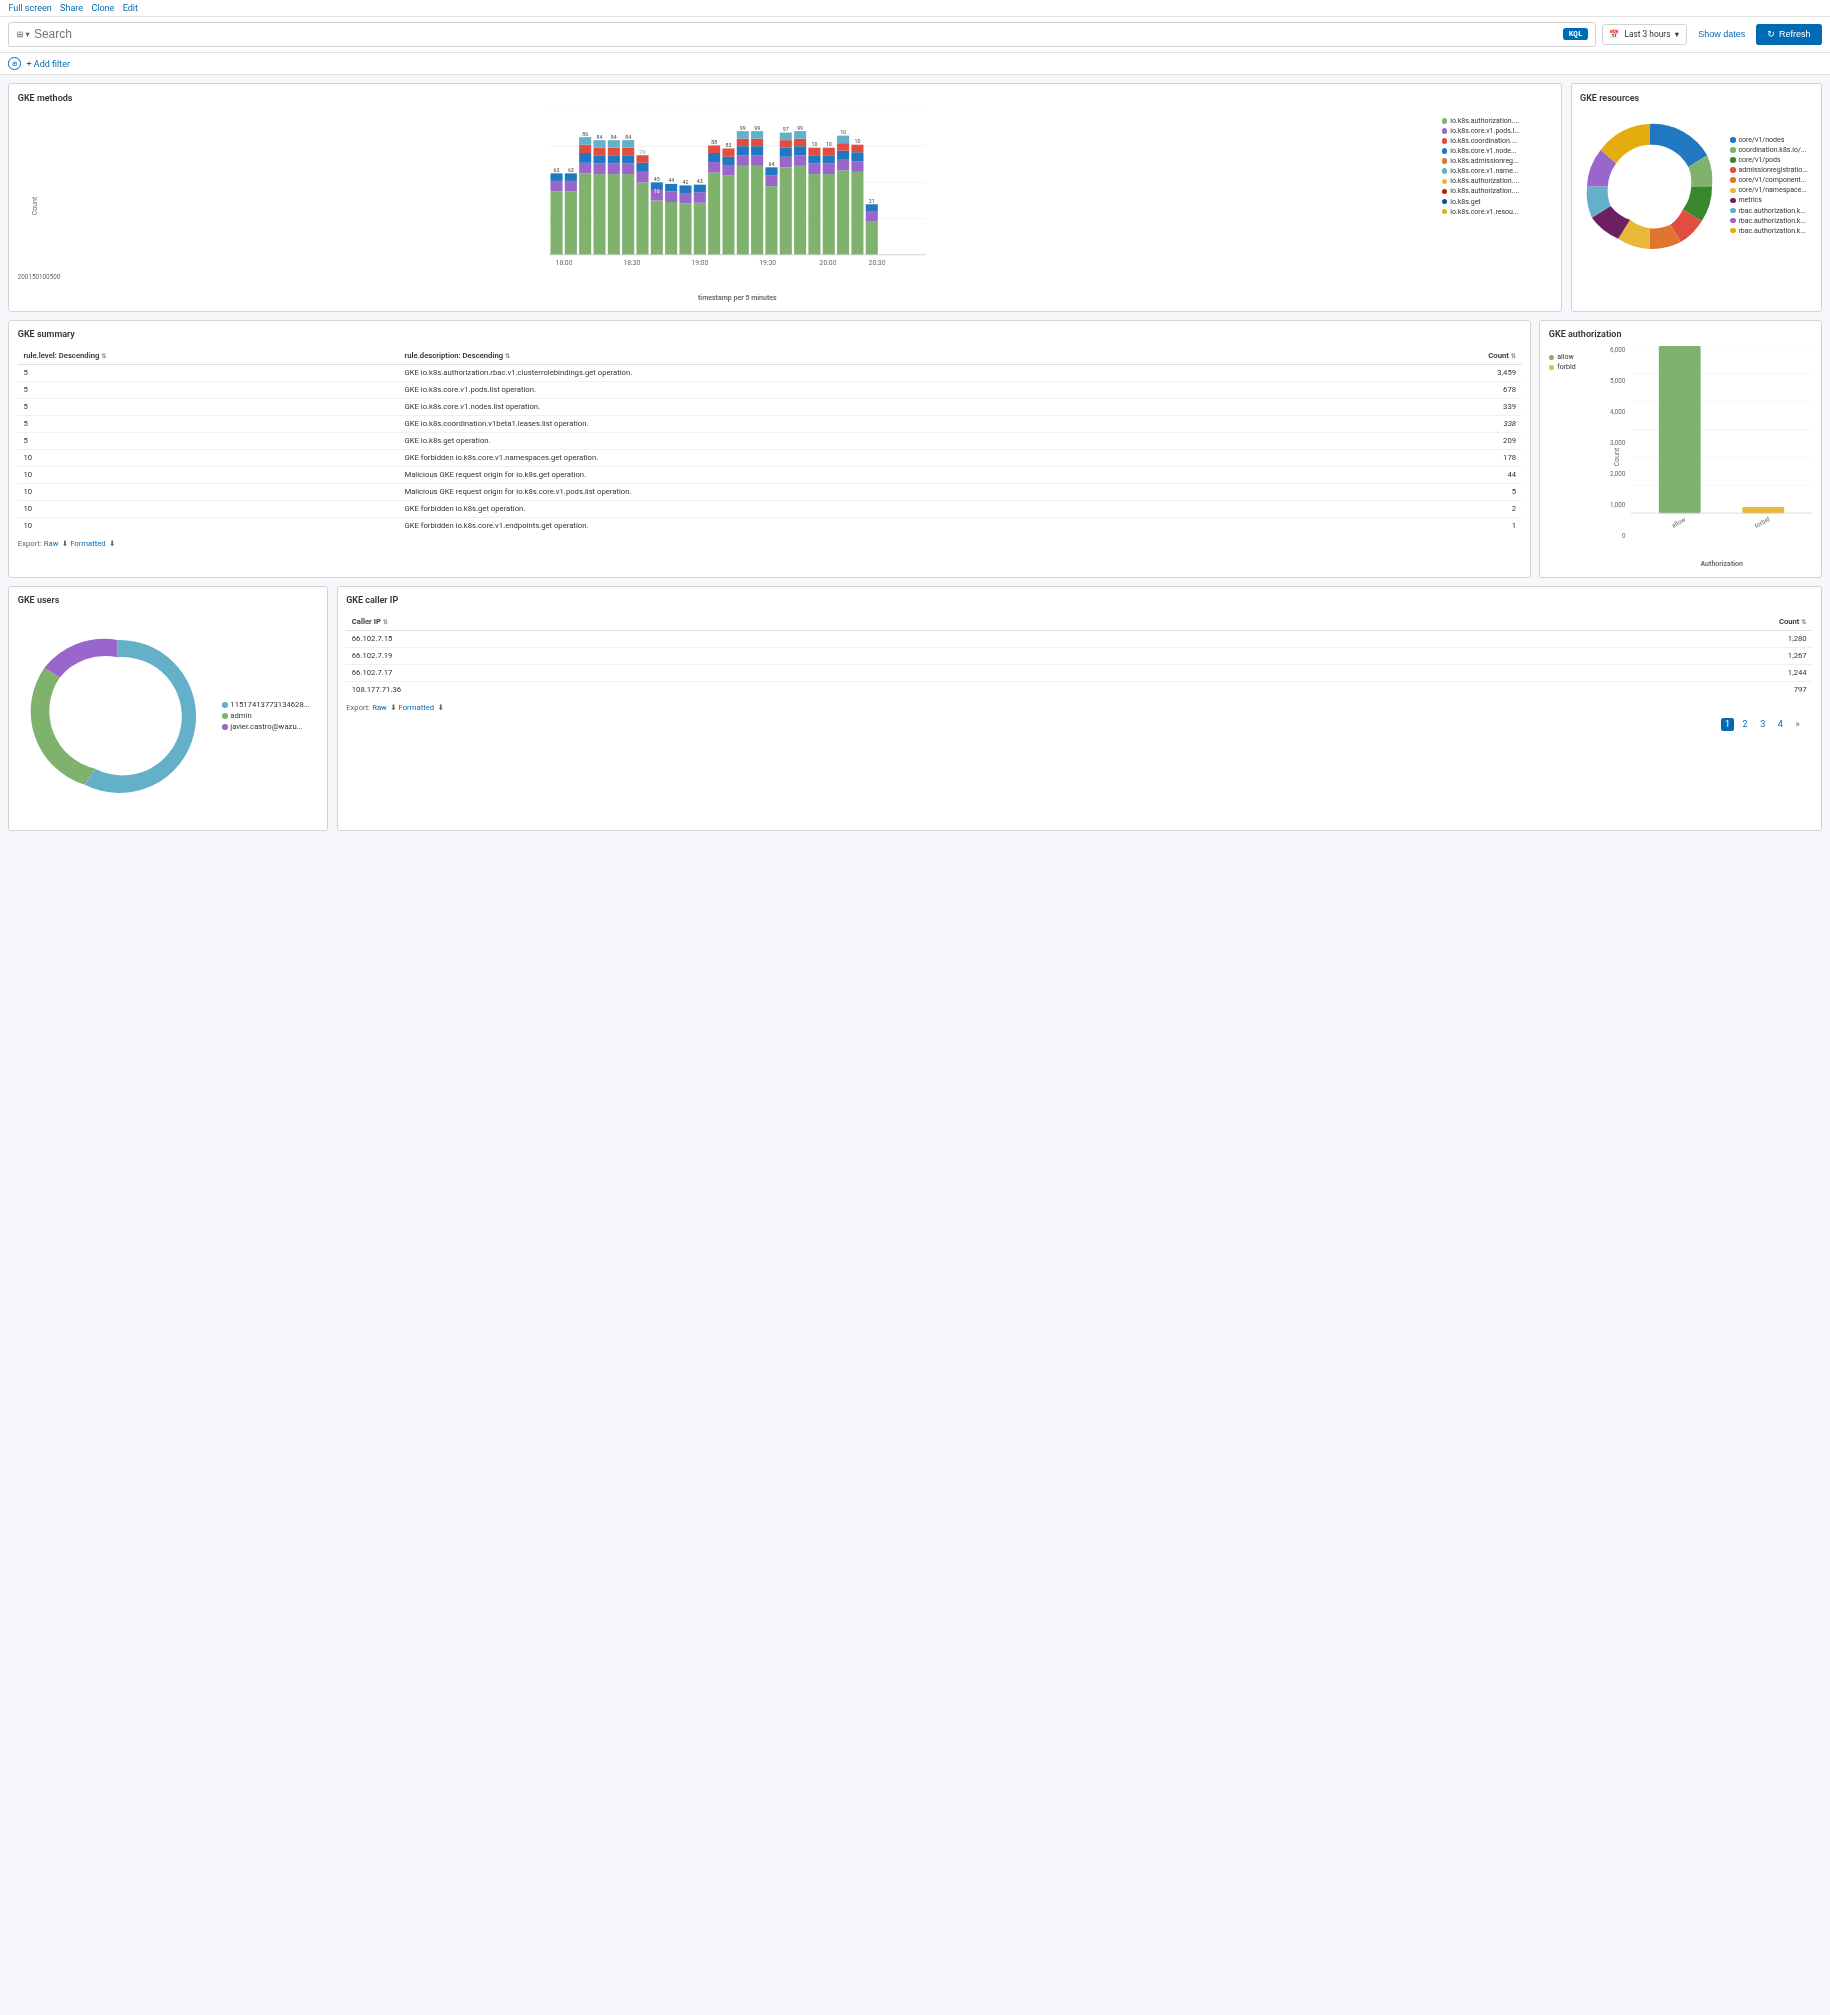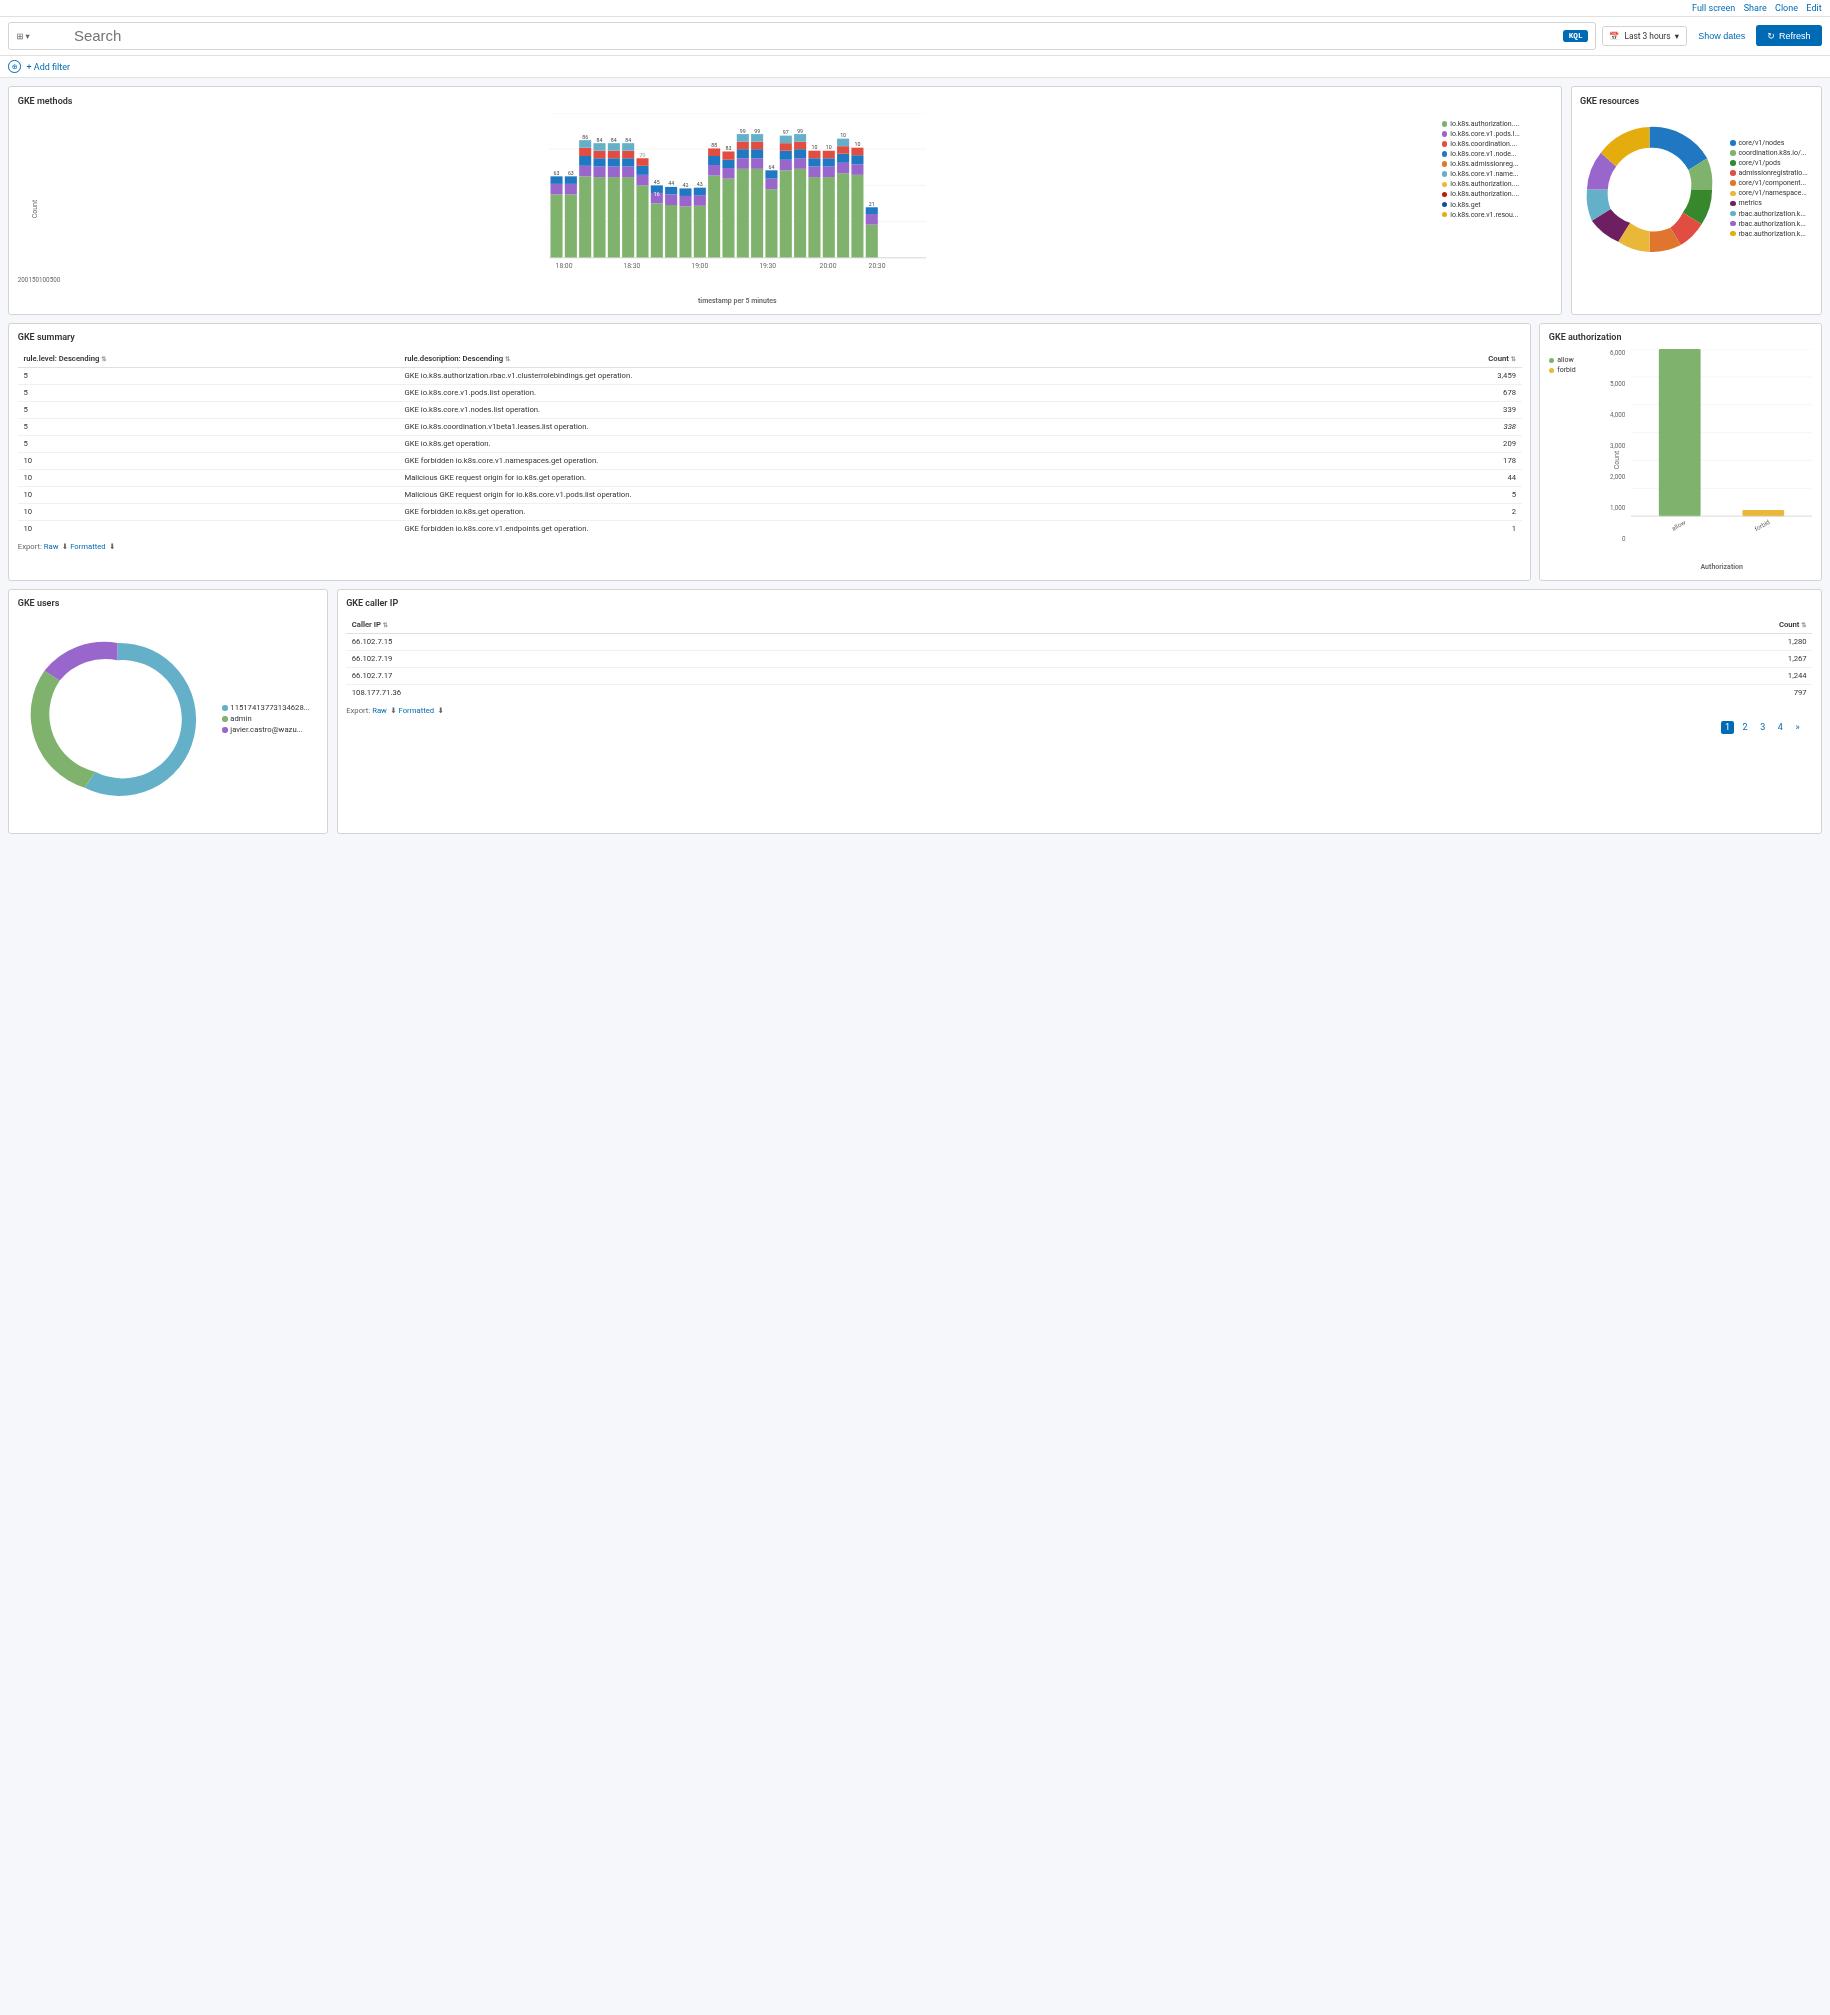--- a/index.html
+++ b/index.html
@@ -1,23 +1,23 @@
 <!DOCTYPE html>
 <html style="font-size:11px"><head>
   <meta charset="utf-8">
   <style>
     * { box-sizing: border-box; margin: 0; padding: 0; }
     body { font-family: -apple-system, BlinkMacSystemFont, 'Segoe UI', Roboto, sans-serif; font-size: 8.4px; background: #f5f7fa; color: #333; }
     
-    .top-bar { display: flex; align-items: center; padding: 2.8px 8.4px; gap: 8.4px; background: #fff; border-bottom: 0.7px solid #e0e0e0; font-size: 9px; justify-content: flex-end; }
+    .top-bar { display: flex; align-items: center; padding: 2.8px 8.4px; gap: 8.4px; background: #fff; border-bottom: 0.7px solid #e0e0e0; font-size: 9px; }
     .top-bar a { color: #006bb4; text-decoration: none; }
     
     .toolbar { display: flex; align-items: center; padding: 5.6px 8.4px; background: #fff; border-bottom: 0.7px solid #e0e0e0; gap: 5.6px; }
     .search-box { display: flex; align-items: center; flex: 1; border: 0.7px solid #d3d3d3; border-radius: 2.8px; padding: 4.2px 7px; background: #fff; }
-    .search-box input { border: none; outline: none; flex: 1; font-size: 15px; margin-left: 40px; }
+    .search-box input { border: none; outline: none; flex: 1; font-size: 12px; }
     .kql-badge { background: #006bb4; color: #fff; padding: 2.1px 5.6px; border-radius: 2.8px; font-size: 7.7px; font-weight: bold; cursor: pointer; font-family: Liberation Mono, monospace; }
     .time-selector { display: flex; align-items: center; gap: 4.2px; border: 0.7px solid #d3d3d3; border-radius: 2.8px; padding: 4.2px 7px; background: #fff; cursor: pointer; }
     .show-dates-btn { color: #006bb4; background: none; border: none; cursor: pointer; font-size: 9px; padding: 4.2px 5.6px; }
     .refresh-btn { background: #006bb4; color: #fff; border: none; border-radius: 2.8px; padding: 5.6px 11px; font-size: 9px; cursor: pointer; display: flex; align-items: center; gap: 4.2px; }
     
     .filter-bar { display: flex; align-items: center; padding: 4.2px 8.4px; background: #fff; border-bottom: 0.7px solid #e0e0e0; gap: 5.6px; }
     .filter-circle { width: 12.5px; height: 12.5px; border-radius: 50%; border: 0.7px solid #006bb4; display: flex; align-items: center; justify-content: center; color: #006bb4; font-size: 7px; cursor: pointer; }
     .add-filter { color: #006bb4; cursor: pointer; font-size: 9px; }
     
     .dashboard { padding: 8.4px; display: flex; flex-direction: column; gap: 8.4px; }

